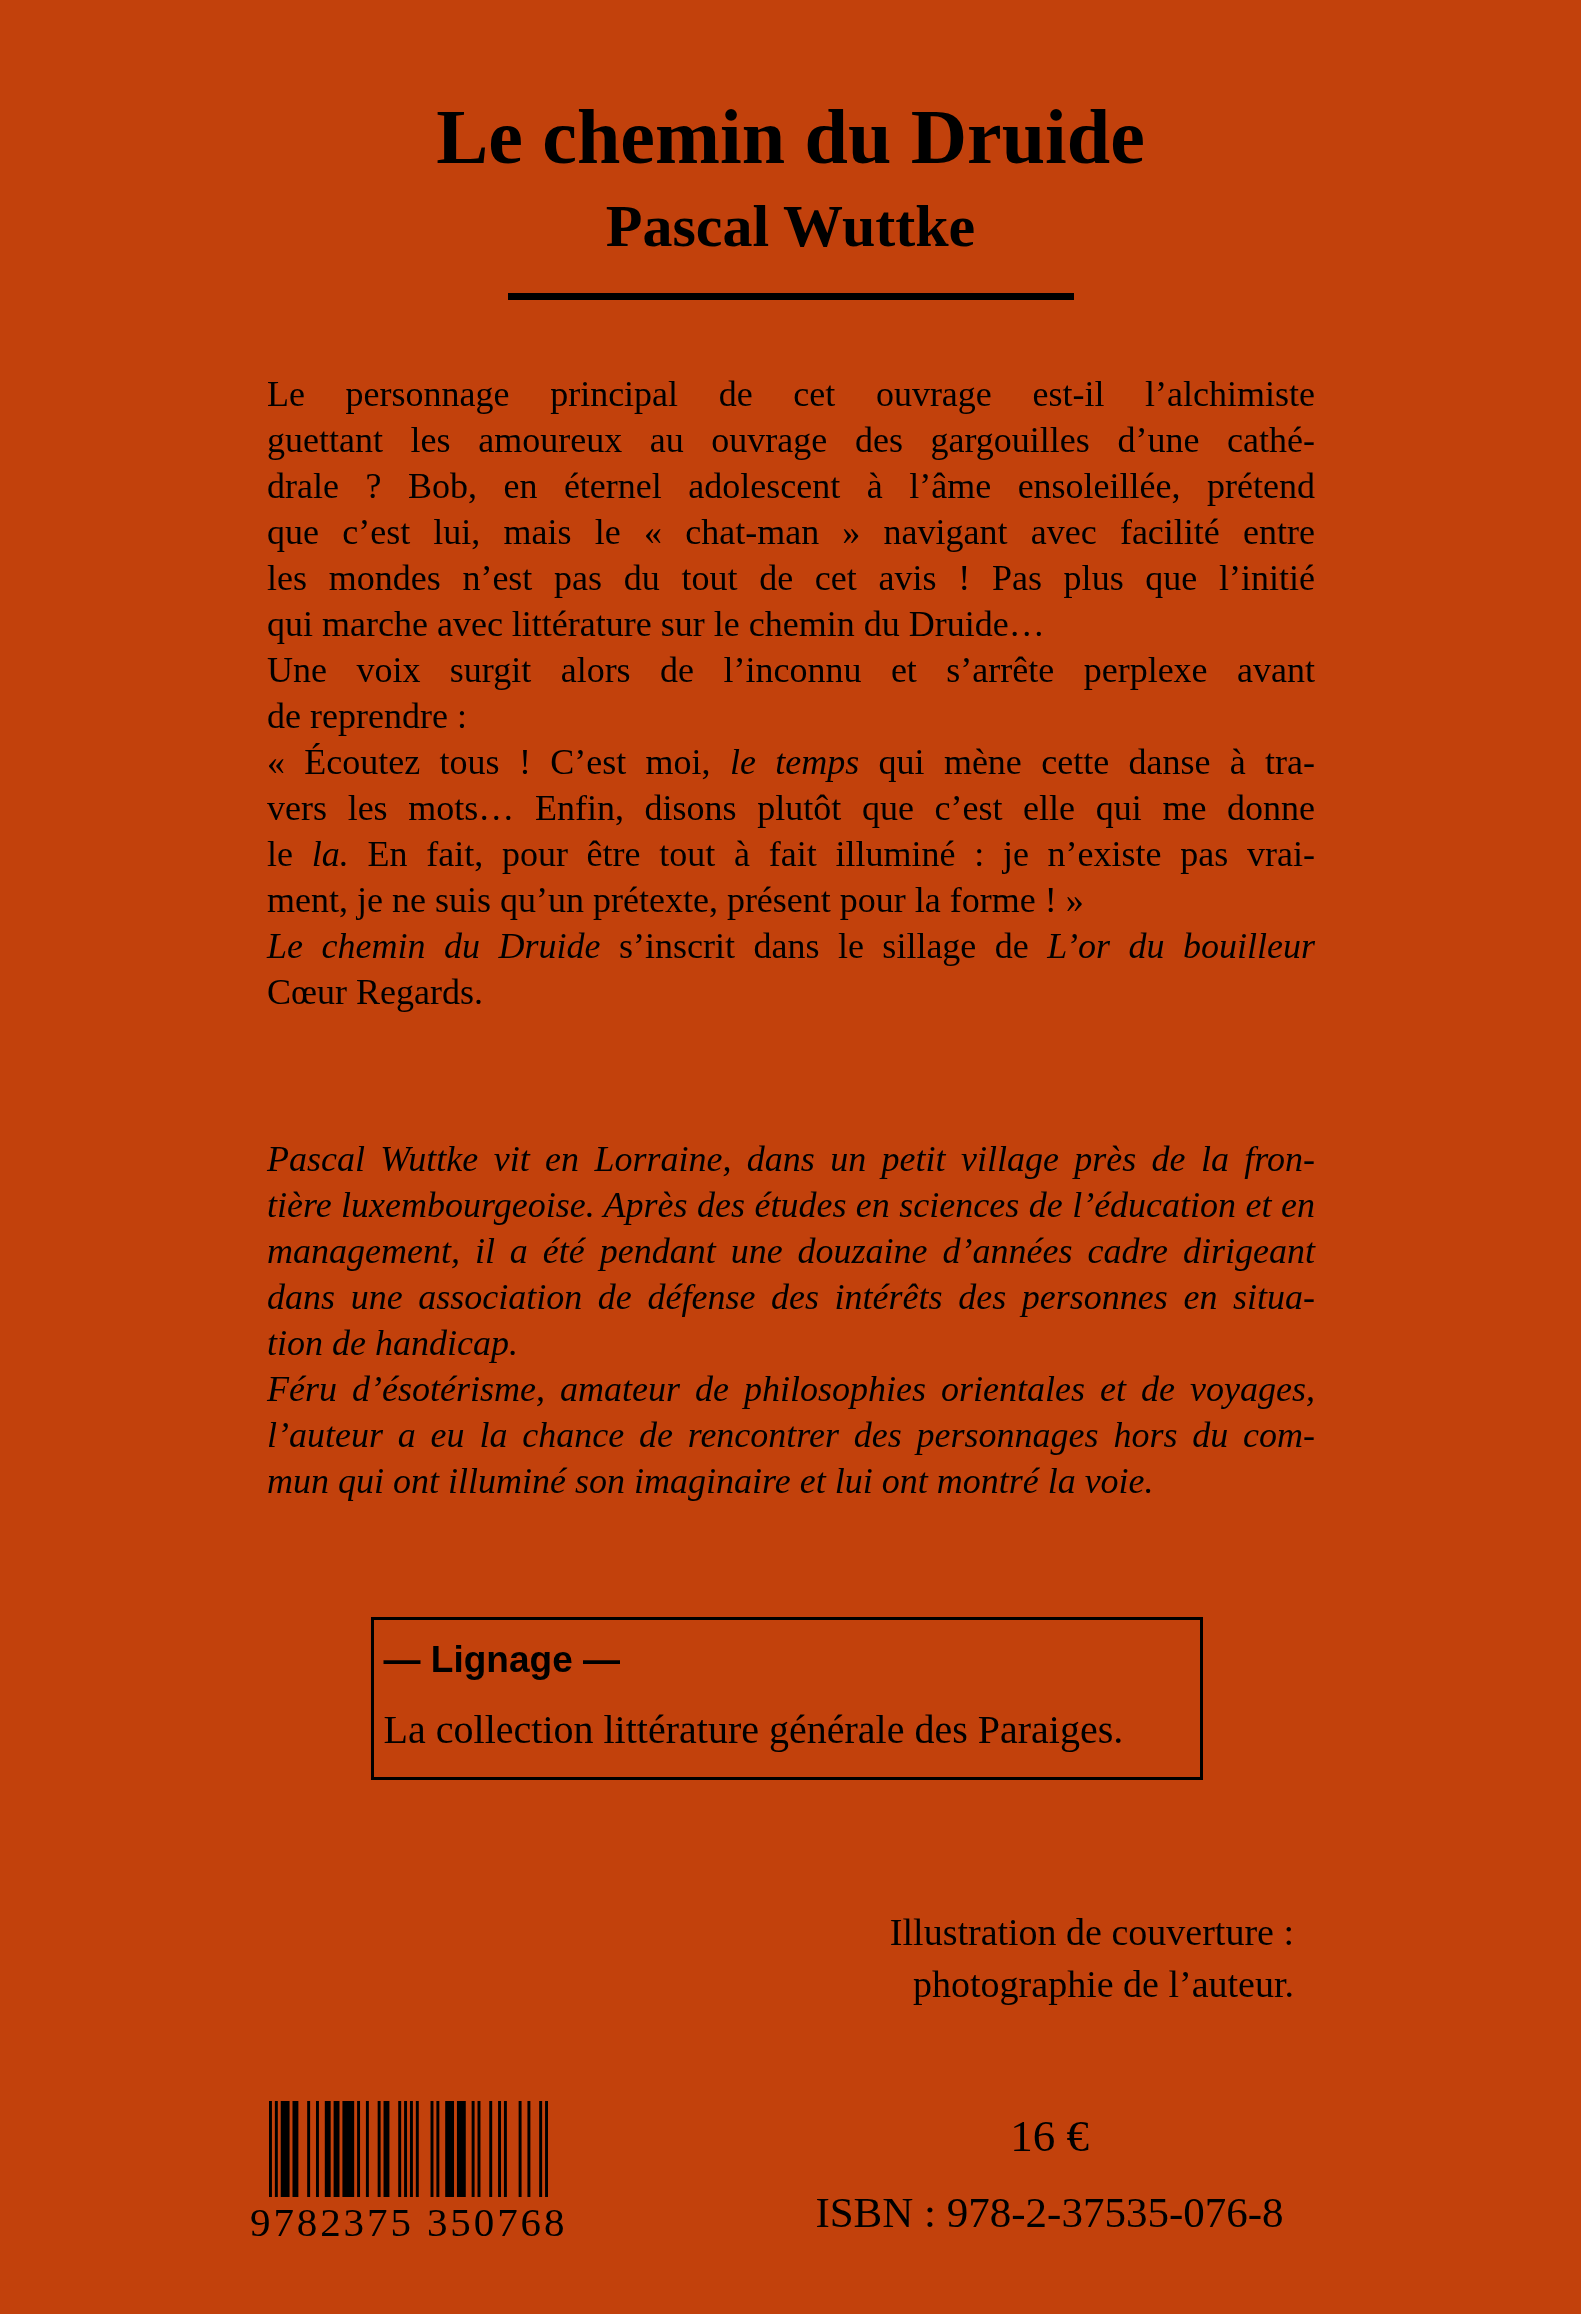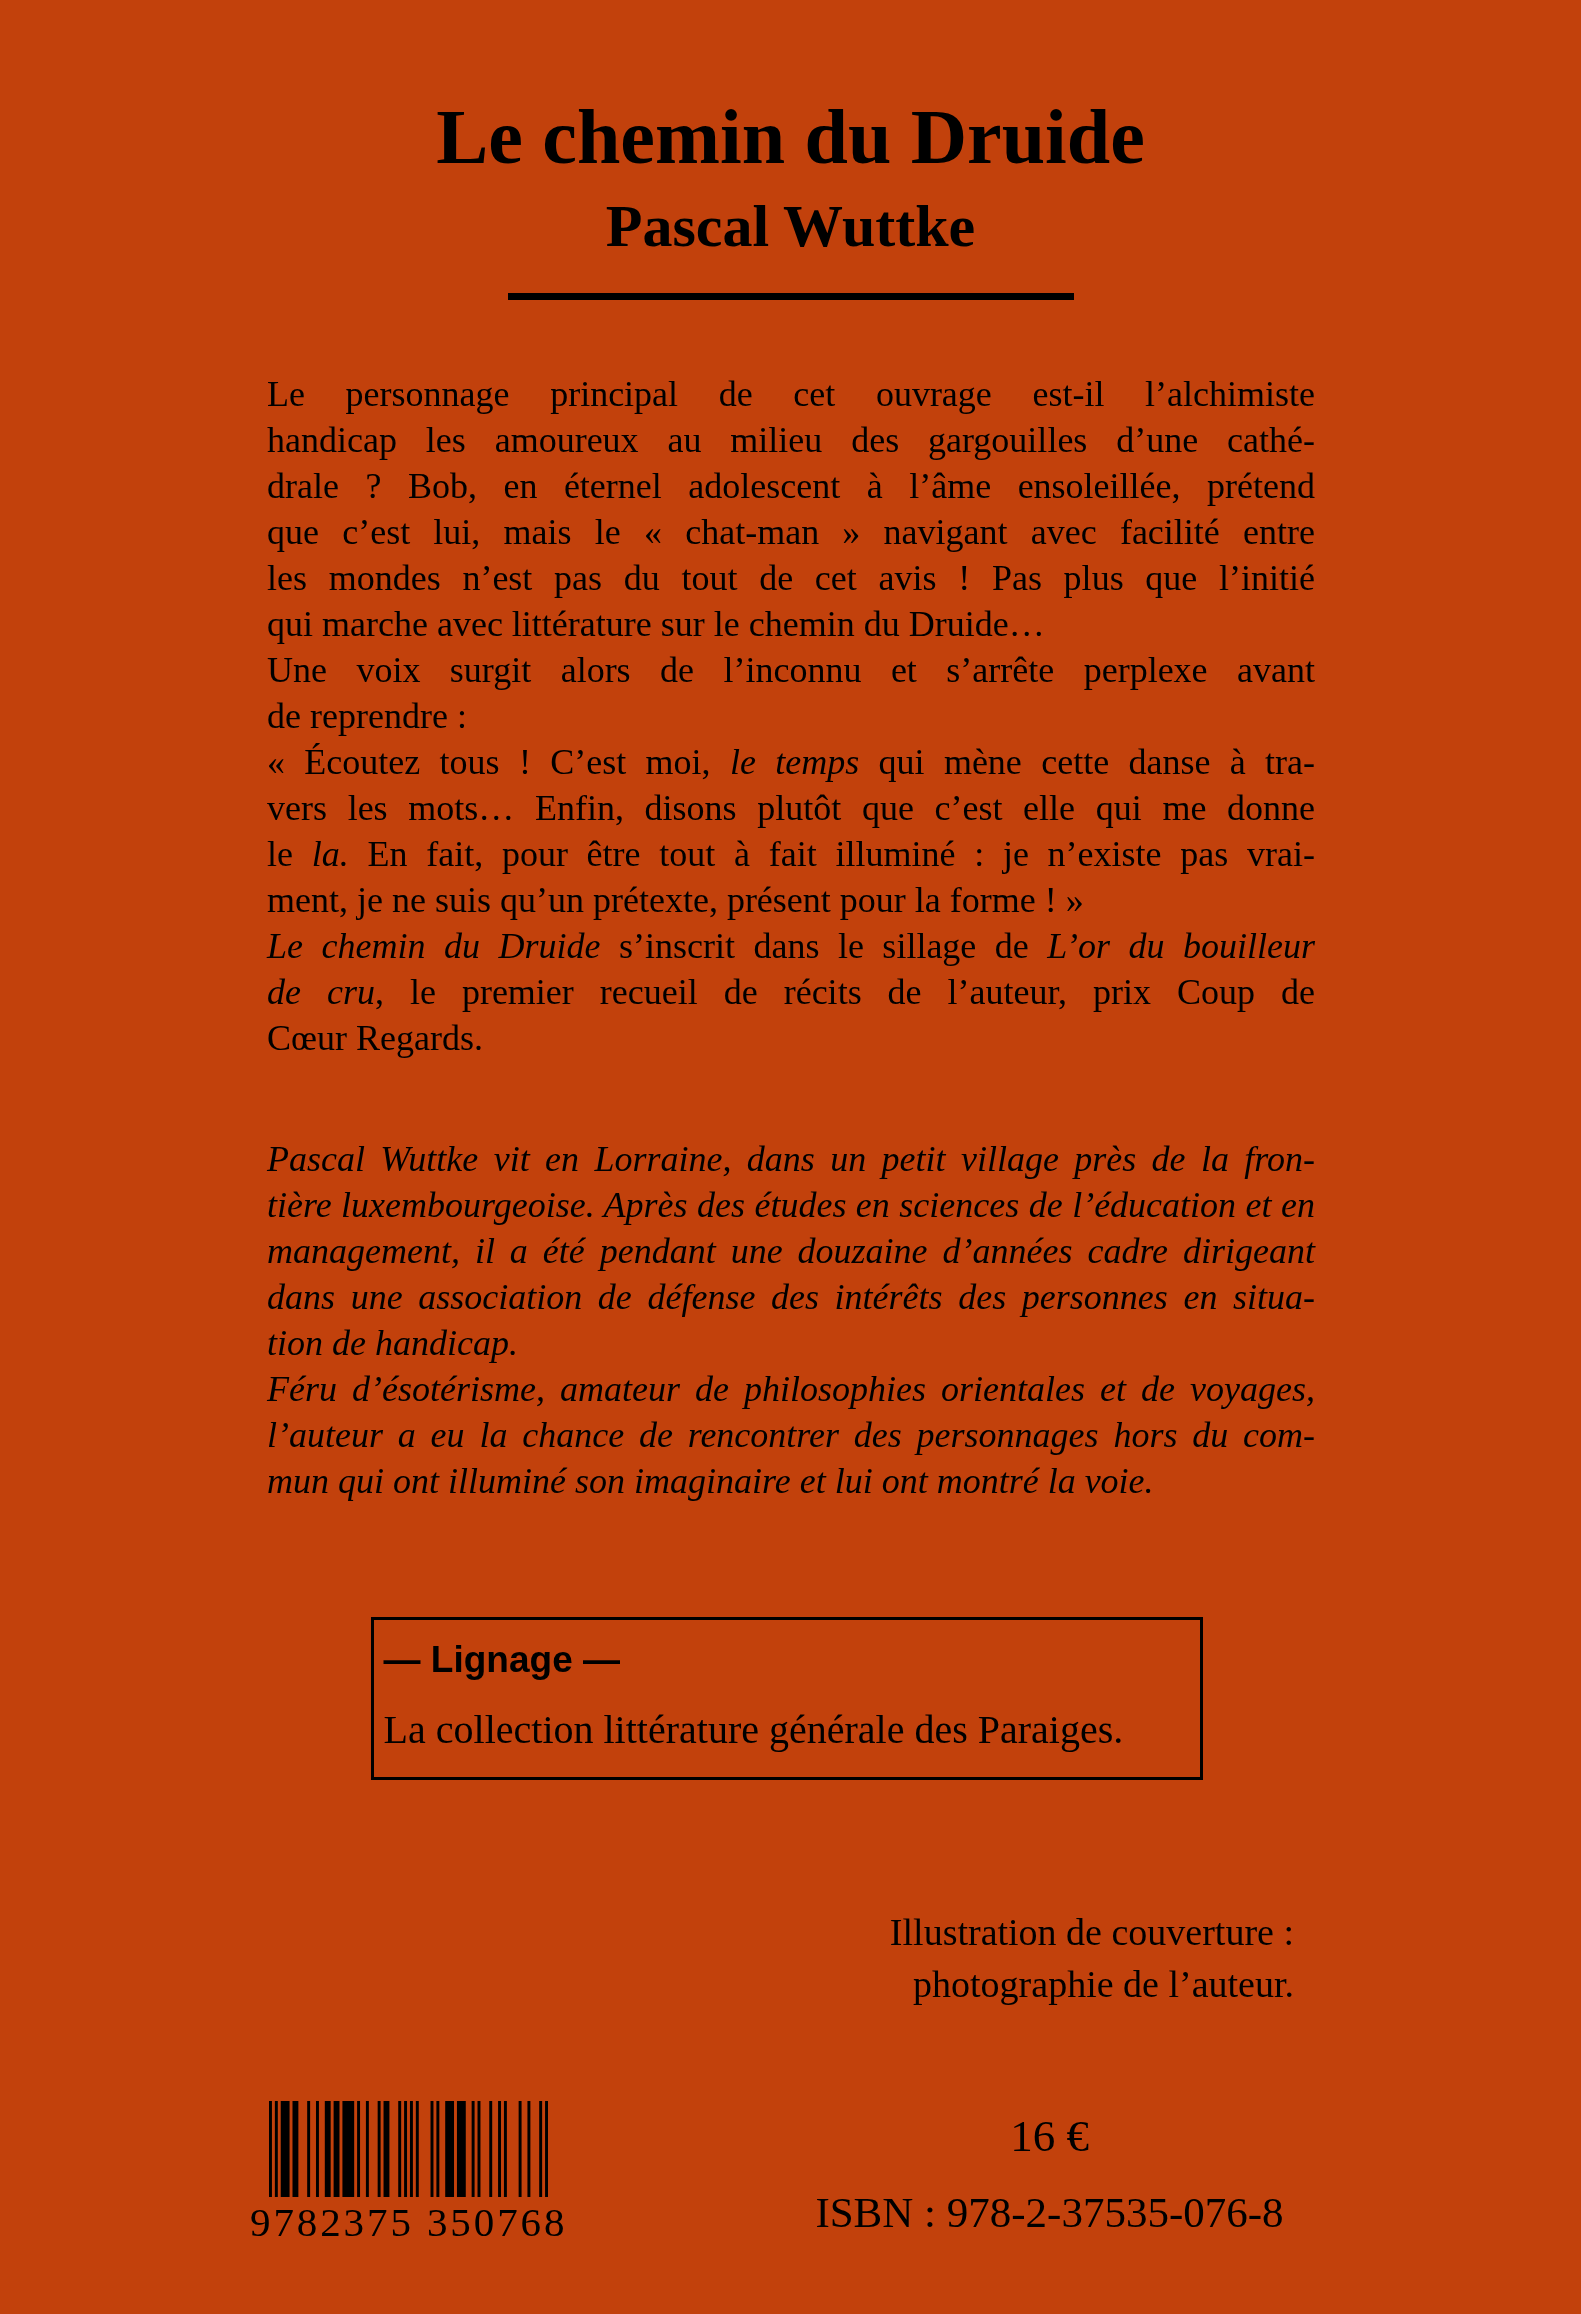--- a/index.html
+++ b/index.html
@@ -49,33 +49,32 @@
 <div class="page">
 
   <div class="masthead">
     <div class="book-title">Le chemin du Druide</div>
     <div class="book-author">Pascal Wuttke</div>
     <div class="title-rule"></div>
   </div>
 
   <div class="synopsis">
       <div class="line"><span>Le personnage principal de cet ouvrage est-il l’alchimiste</span></div>
-      <div class="line"><span>handicap les amoureux au milieu des gargouilles d’une cathé-</span></div>
+      <div class="line"><span>guettant les amoureux au ouvrage des gargouilles d’une cathé-</span></div>
       <div class="line"><span>drale ? Bob, en éternel adolescent à l’âme ensoleillée, prétend</span></div>
       <div class="line"><span>que c’est lui, mais le « chat-man » navigant avec facilité entre</span></div>
       <div class="line"><span>les mondes n’est pas du tout de cet avis ! Pas plus que l’initié</span></div>
       <div class="line last"><span>qui marche avec littérature sur le chemin du Druide…</span></div>
       <div class="line"><span>Une voix surgit alors de l’inconnu et s’arrête perplexe avant</span></div>
       <div class="line last"><span>de reprendre :</span></div>
       <div class="line"><span>« Écoutez tous ! C’est moi, </span><em>le temps</em><span> qui mène cette danse à tra-</span></div>
       <div class="line"><span>vers les mots… Enfin, disons plutôt que c’est elle qui me donne</span></div>
       <div class="line"><span>le </span><em>la.</em><span> En fait, pour être tout à fait illuminé : je n’existe pas vrai-</span></div>
       <div class="line last"><span>ment, je ne suis qu’un prétexte, présent pour la forme ! »</span></div>
       <div class="line"><em>Le chemin du Druide</em><span> s’inscrit dans le sillage de </span><em>L’or du bouilleur</em></div>
-      <div class="line"><em>de cru</em><span>, le premier recueil de récits de l’auteur, prix Coup de</span></div>
       <div class="line last"><span>Cœur Regards.</span></div>
     </div>
 
   <div class="bio">
       <div class="line">Pascal Wuttke vit en Lorraine, dans un petit village près de la fron-</div>
       <div class="line">tière luxembourgeoise. Après des études en sciences de l’éducation et en</div>
       <div class="line">management, il a été pendant une douzaine d’années cadre dirigeant</div>
       <div class="line">dans une association de défense des intérêts des personnes en situa-</div>
       <div class="line last">tion de handicap.</div>
       <div class="line">Féru d’ésotérisme, amateur de philosophies orientales et de voyages,</div>

